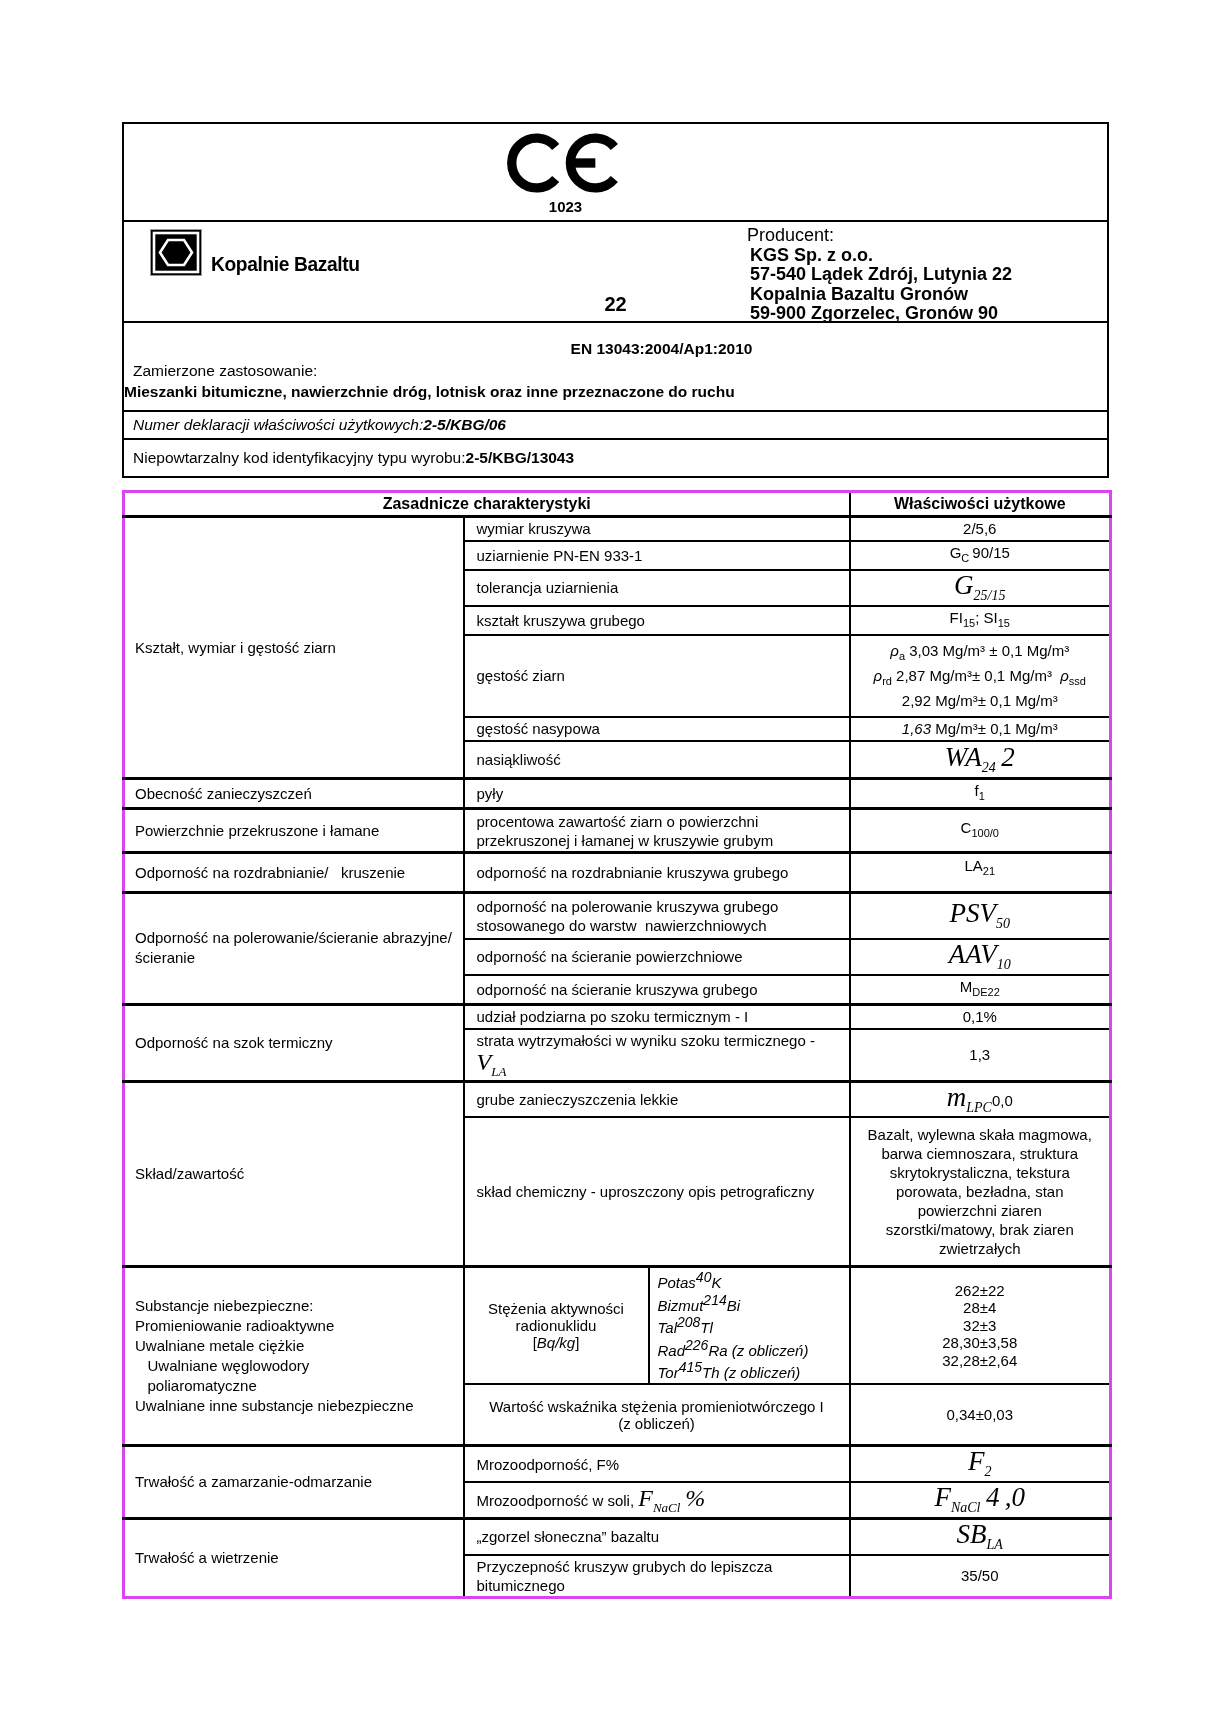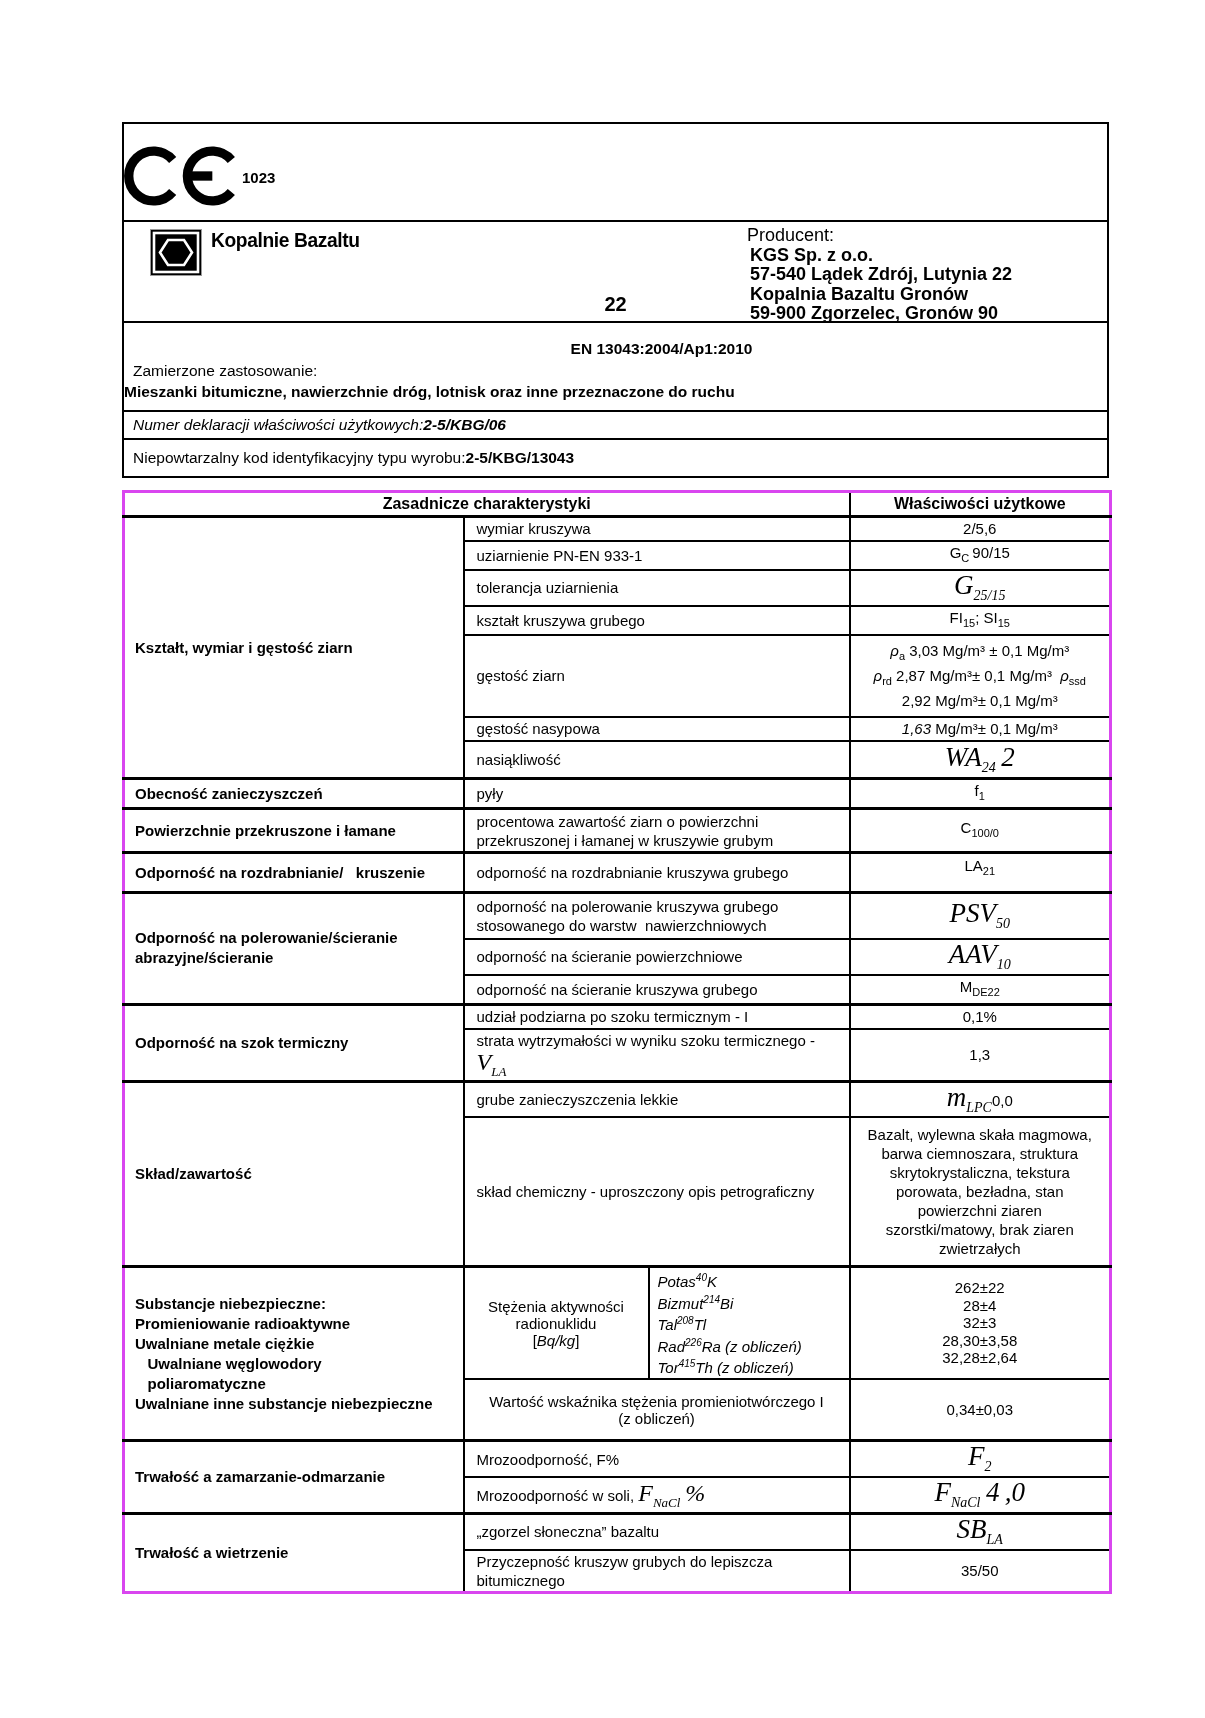--- a/index.html
+++ b/index.html
@@ -5,26 +5,26 @@
   html,body{margin:0;padding:0;background:#fff;}
   .page{position:relative;width:1205px;height:1718px;background:#fff;color:#000;
         font-family:"Liberation Sans",sans-serif;overflow:hidden;}
 
   
   .docbox{position:absolute;left:122px;top:122px;width:983px;border:2px solid #000;}
   .sec{position:relative;border-bottom:2px solid #000;}
   .sec:last-child{border-bottom:none;}
 
   .sec-ce{height:96px;}
-  .ce-wrap{height:100%;display:flex;flex-direction:row;align-items:center;
+  .ce-wrap{height:100%;display:flex;flex-direction:column;align-items:center;
            justify-content:flex-start;padding-right:100px;padding-top:7px;box-sizing:border-box;}
   .ce-num{font-weight:bold;font-size:15px;margin-top:3px;}
 
   .sec-producer{height:99px;}
-  .logo{position:absolute;left:26px;top:7px;display:flex;align-items:flex-start;gap:9px;}
+  .logo{position:absolute;left:26px;top:7px;display:flex;align-items:flex-end;gap:9px;}
   .logo-text{font-weight:bold;font-size:20px;letter-spacing:-0.4px;transform:scaleX(.96);transform-origin:left;}
   .cert-22{position:absolute;left:0;right:0;bottom:5px;text-align:center;font-weight:bold;font-size:20px;}
   .producer{position:absolute;left:623px;top:4px;font-size:18px;line-height:19.5px;}
   .producer .plabel{font-weight:normal;}
   .producer .pline{font-weight:bold;padding-left:3px;}
 
   .sec-use{height:87px;font-size:15.5px;}
   .en-line{text-align:center;font-weight:bold;padding-left:92px;padding-top:17px;}
   .use-label{padding-left:9px;padding-top:4px;}
   .use-text{font-weight:bold;padding-top:3px;}
@@ -33,34 +33,34 @@
   .sec-code{height:36px;font-size:15.5px;display:flex;align-items:center;padding-left:9px;}
   .bold{font-weight:bold;}
 
   
   .maintable{position:absolute;left:122px;top:490px;}
   table{border-collapse:collapse;table-layout:fixed;width:987px;border:3px solid #d946ef;}
   td,th{border:2px solid #000;padding:1px 4px;font-size:15px;vertical-align:middle;
         overflow:hidden;}
   tr.gt>td,tr.gt>th{border-top:3px solid #000;}
   th.hdr{font-size:16px;font-weight:bold;text-align:center;}
-  td.cat{font-weight:bold;text-align:left;padding-left:10px;line-height:20px;}
+  td.cat{font-weight:normal;text-align:left;padding-left:10px;line-height:20px;}
   td.lbl{text-align:left;padding-left:12px;line-height:19px;}
   td.val{text-align:center;line-height:19px;font-size:15px;}
   td.vtop{vertical-align:top;padding-top:2px;}
   td.c{text-align:center;}
   td.nuc{font-style:italic;text-align:left;padding-left:8px;line-height:17.5px;}
   td.nval{text-align:center;line-height:17.5px;}
   var{font-family:"Liberation Serif",serif;font-style:italic;font-weight:normal;
       font-size:27px;line-height:1;}
   var sub{font-size:14px;}
   td.lbl var{font-size:24px;}
   td.lbl var sub{font-size:13px;}
   sub{font-size:11px;}
-  sup{font-size:10px;margin-top:12px;}
+  sup{font-size:14px;margin-top:12px;}
 </style>
 </head>
 <body>
 
 <div class="page">
 
   <div class="docbox">
 
     <div class="sec sec-ce">
       <div class="ce-wrap">

